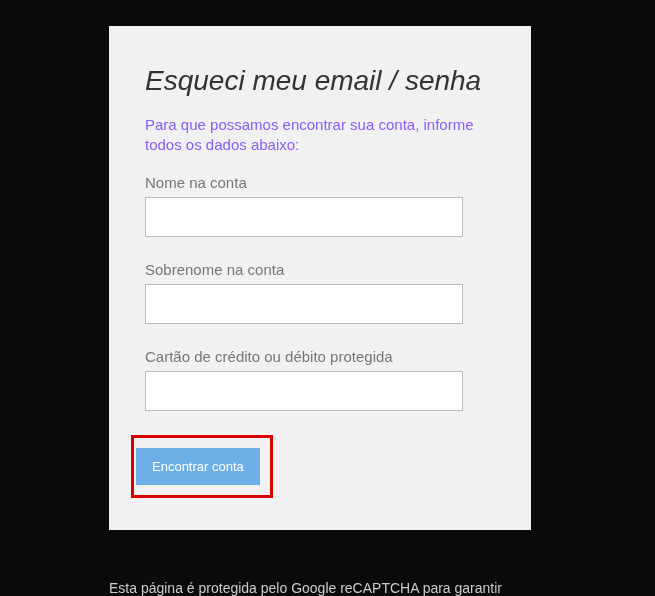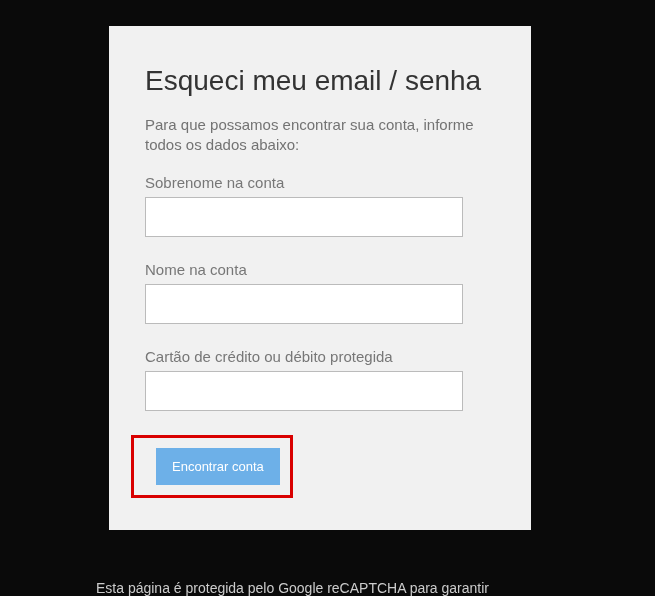--- a/index.html
+++ b/index.html
@@ -22,24 +22,25 @@
       width: 422px;
       background: #f1f1f1;
       padding: 38px 36px 32px 36px;
     }
     .title {
       font-size: 28px;
       color: #333;
       font-weight: normal;
       line-height: 1.18;
       margin-bottom: 18px;
+      font-style: italic;
     }
     .description {
       font-size: 15px;
-      color: #737373;
+      color: #8b5cf6;
       line-height: 1.35;
       margin-bottom: 18px;
     }
     .field-group {
       margin-bottom: 24px;
     }
     .field-label {
       display: block;
       font-size: 15px;
       color: #777;
@@ -54,21 +55,21 @@
       padding: 0 10px;
       outline: none;
     }
     .buttons-row {
       margin-top: 18px;
       display: flex;
       align-items: center;
     }
     .highlight-box {
       border: 3px solid #d90000;
-      padding: 10px 10px 10px 22px;
+      padding: 10px 10px 10px 2px;
       margin-left: -14px;
       display: inline-flex;
       align-items: center;
     }
     .btn-primary {
       background: #6db0e8;
       color: #fff;
       border: none;
       font-size: 13px;
       padding: 11px 16px;
@@ -78,43 +79,43 @@
       background: #e5e5e5;
       color: #333;
       border: none;
       font-size: 14px;
       padding: 11px 18px;
       cursor: pointer;
       margin-left: 18px;
     }
     .footer-text {
       position: absolute;
-      left: 96px;
+      left: 109px;
       top: 580px;
       width: 422px;
       font-size: 14px;
       color: #ccc;
       overflow: hidden;
       white-space: nowrap;
     }
   </style>
 </head>
 <body>
 
 <div class="card">
   <h1 class="title">Esqueci meu email / senha</h1>
   <p class="description">Para que possamos encontrar sua conta, informe todos os dados abaixo:</p>
 
   <div class="field-group">
-    <label class="field-label">Sobrenome na conta</label>
+    <label class="field-label">Nome na conta</label>
     <input type="text" class="field-input" value="" style="">
   </div>
 
   <div class="field-group">
-    <label class="field-label">Nome na conta</label>
+    <label class="field-label">Sobrenome na conta</label>
     <input type="text" class="field-input" value="" style="">
   </div>
 
   <div class="field-group">
     <label class="field-label">Cartão de crédito ou débito protegida</label>
     <input type="text" class="field-input" value="" style="">
   </div>
 
   <div class="buttons-row">
     <div class="highlight-box">

